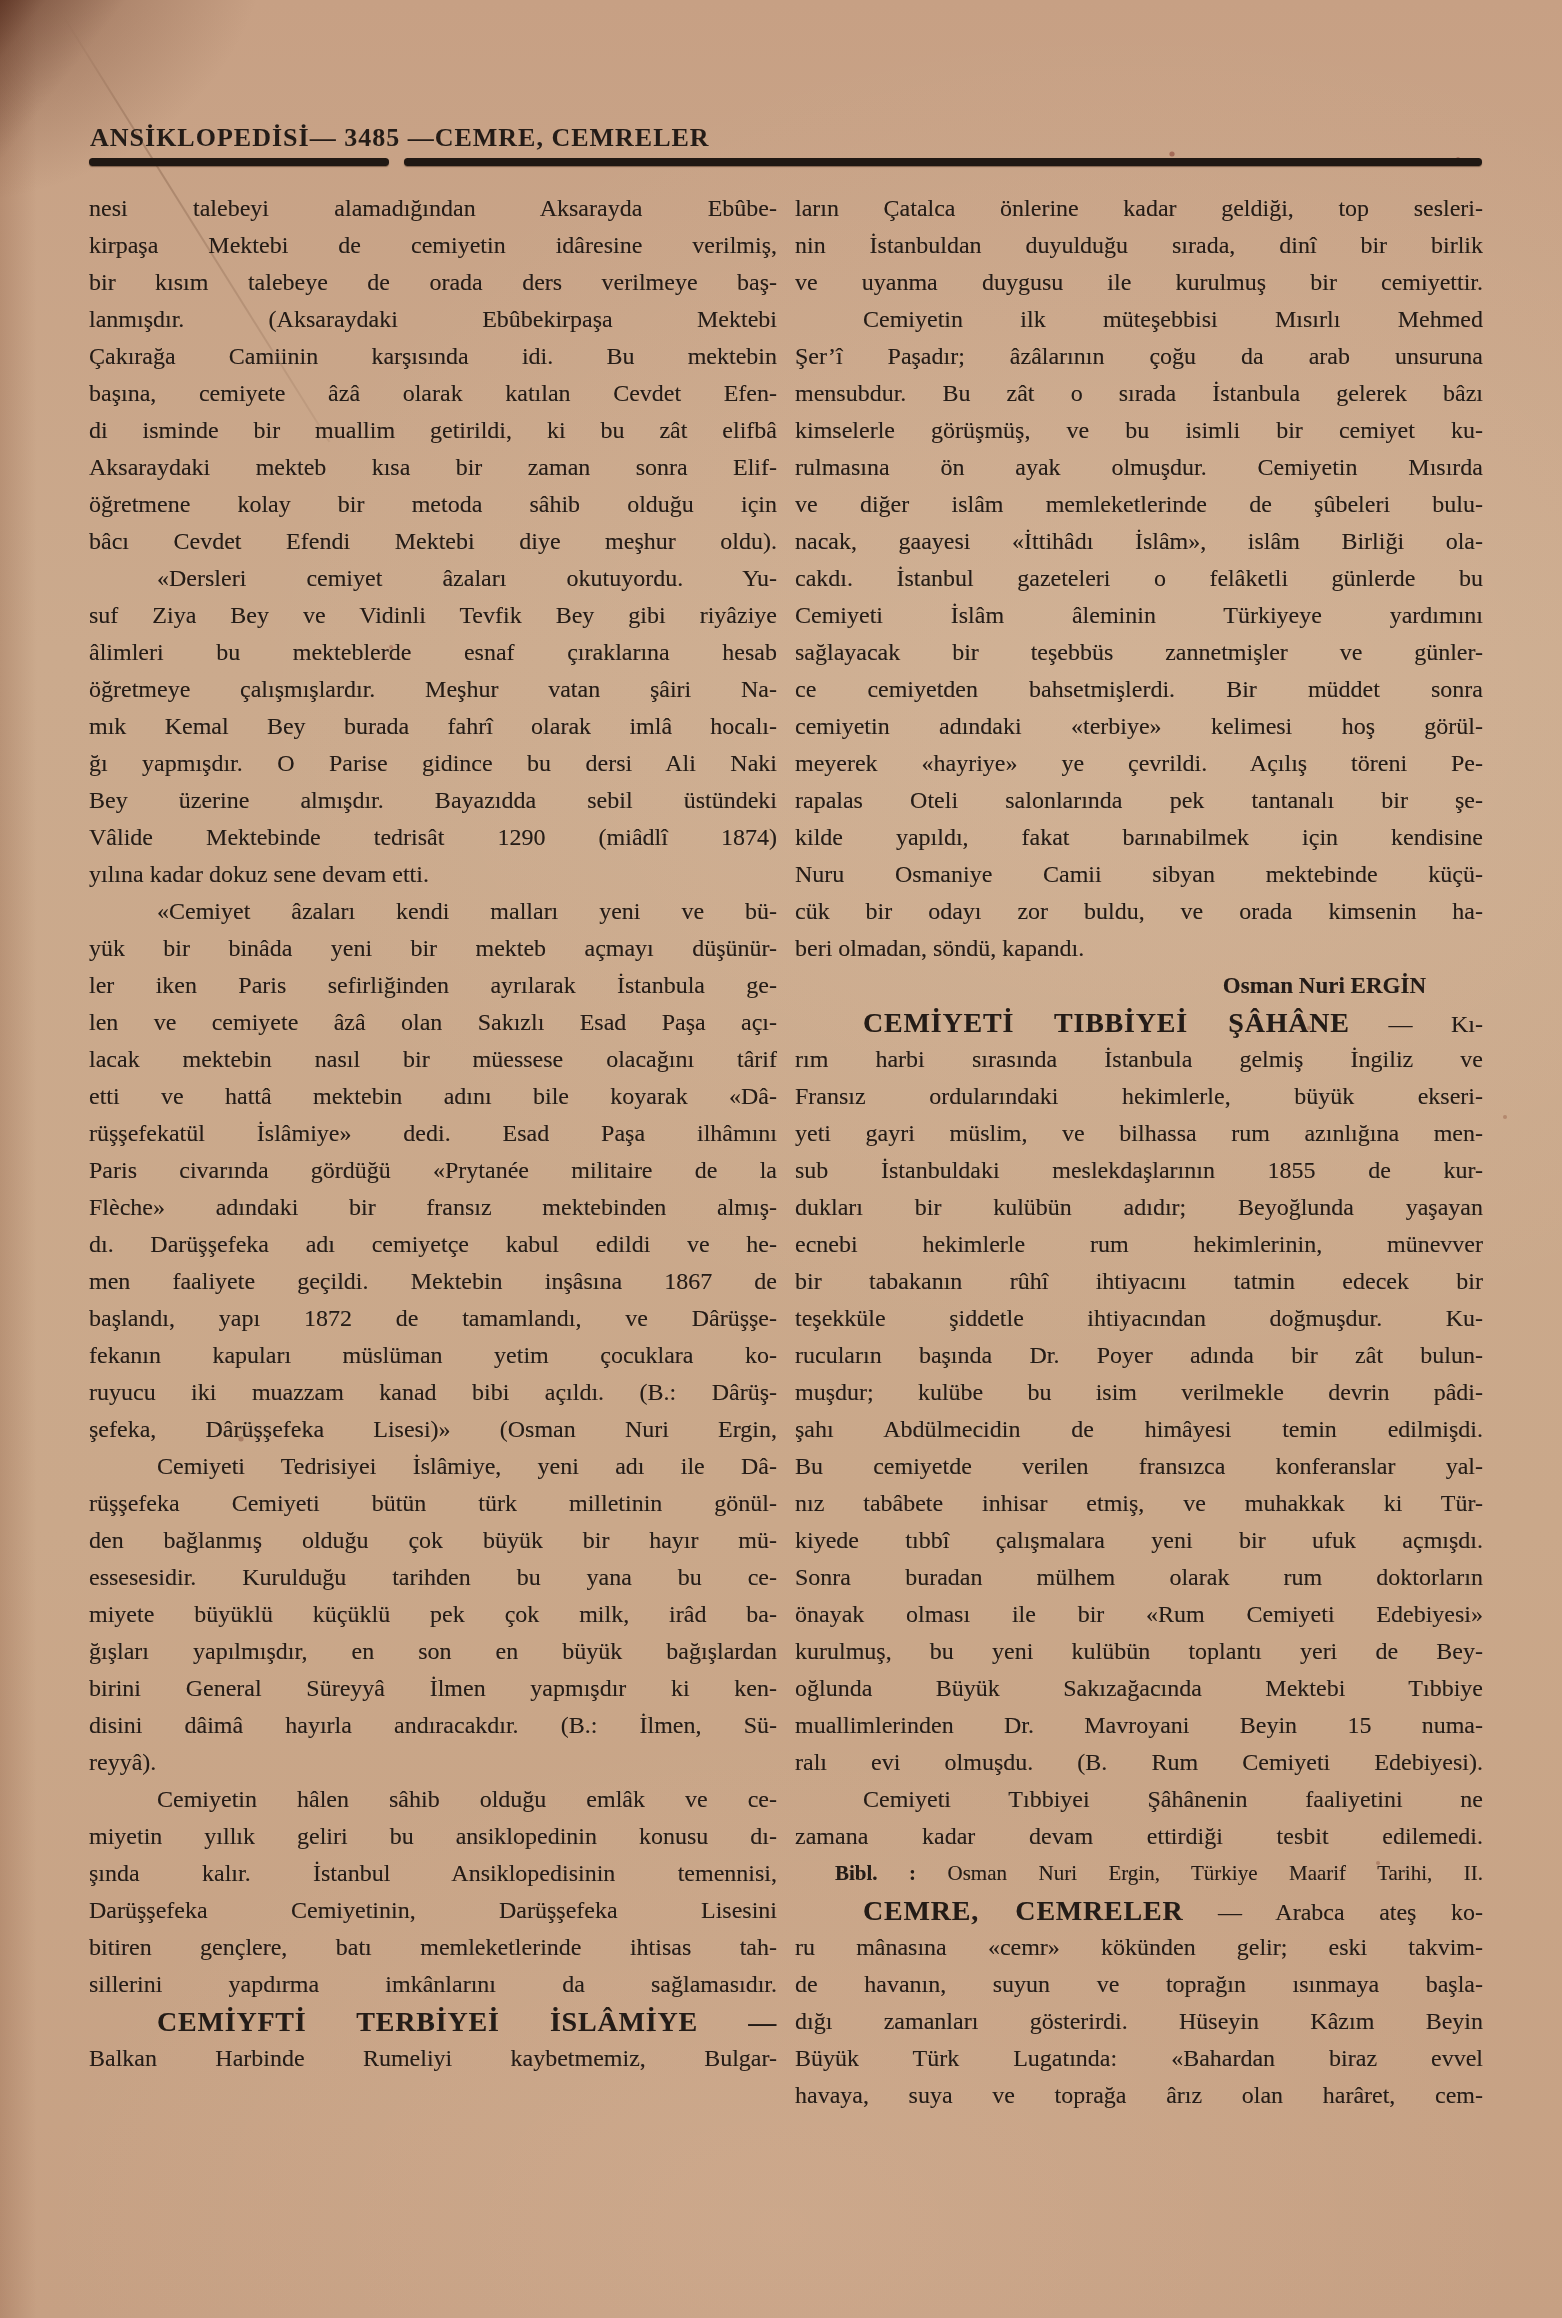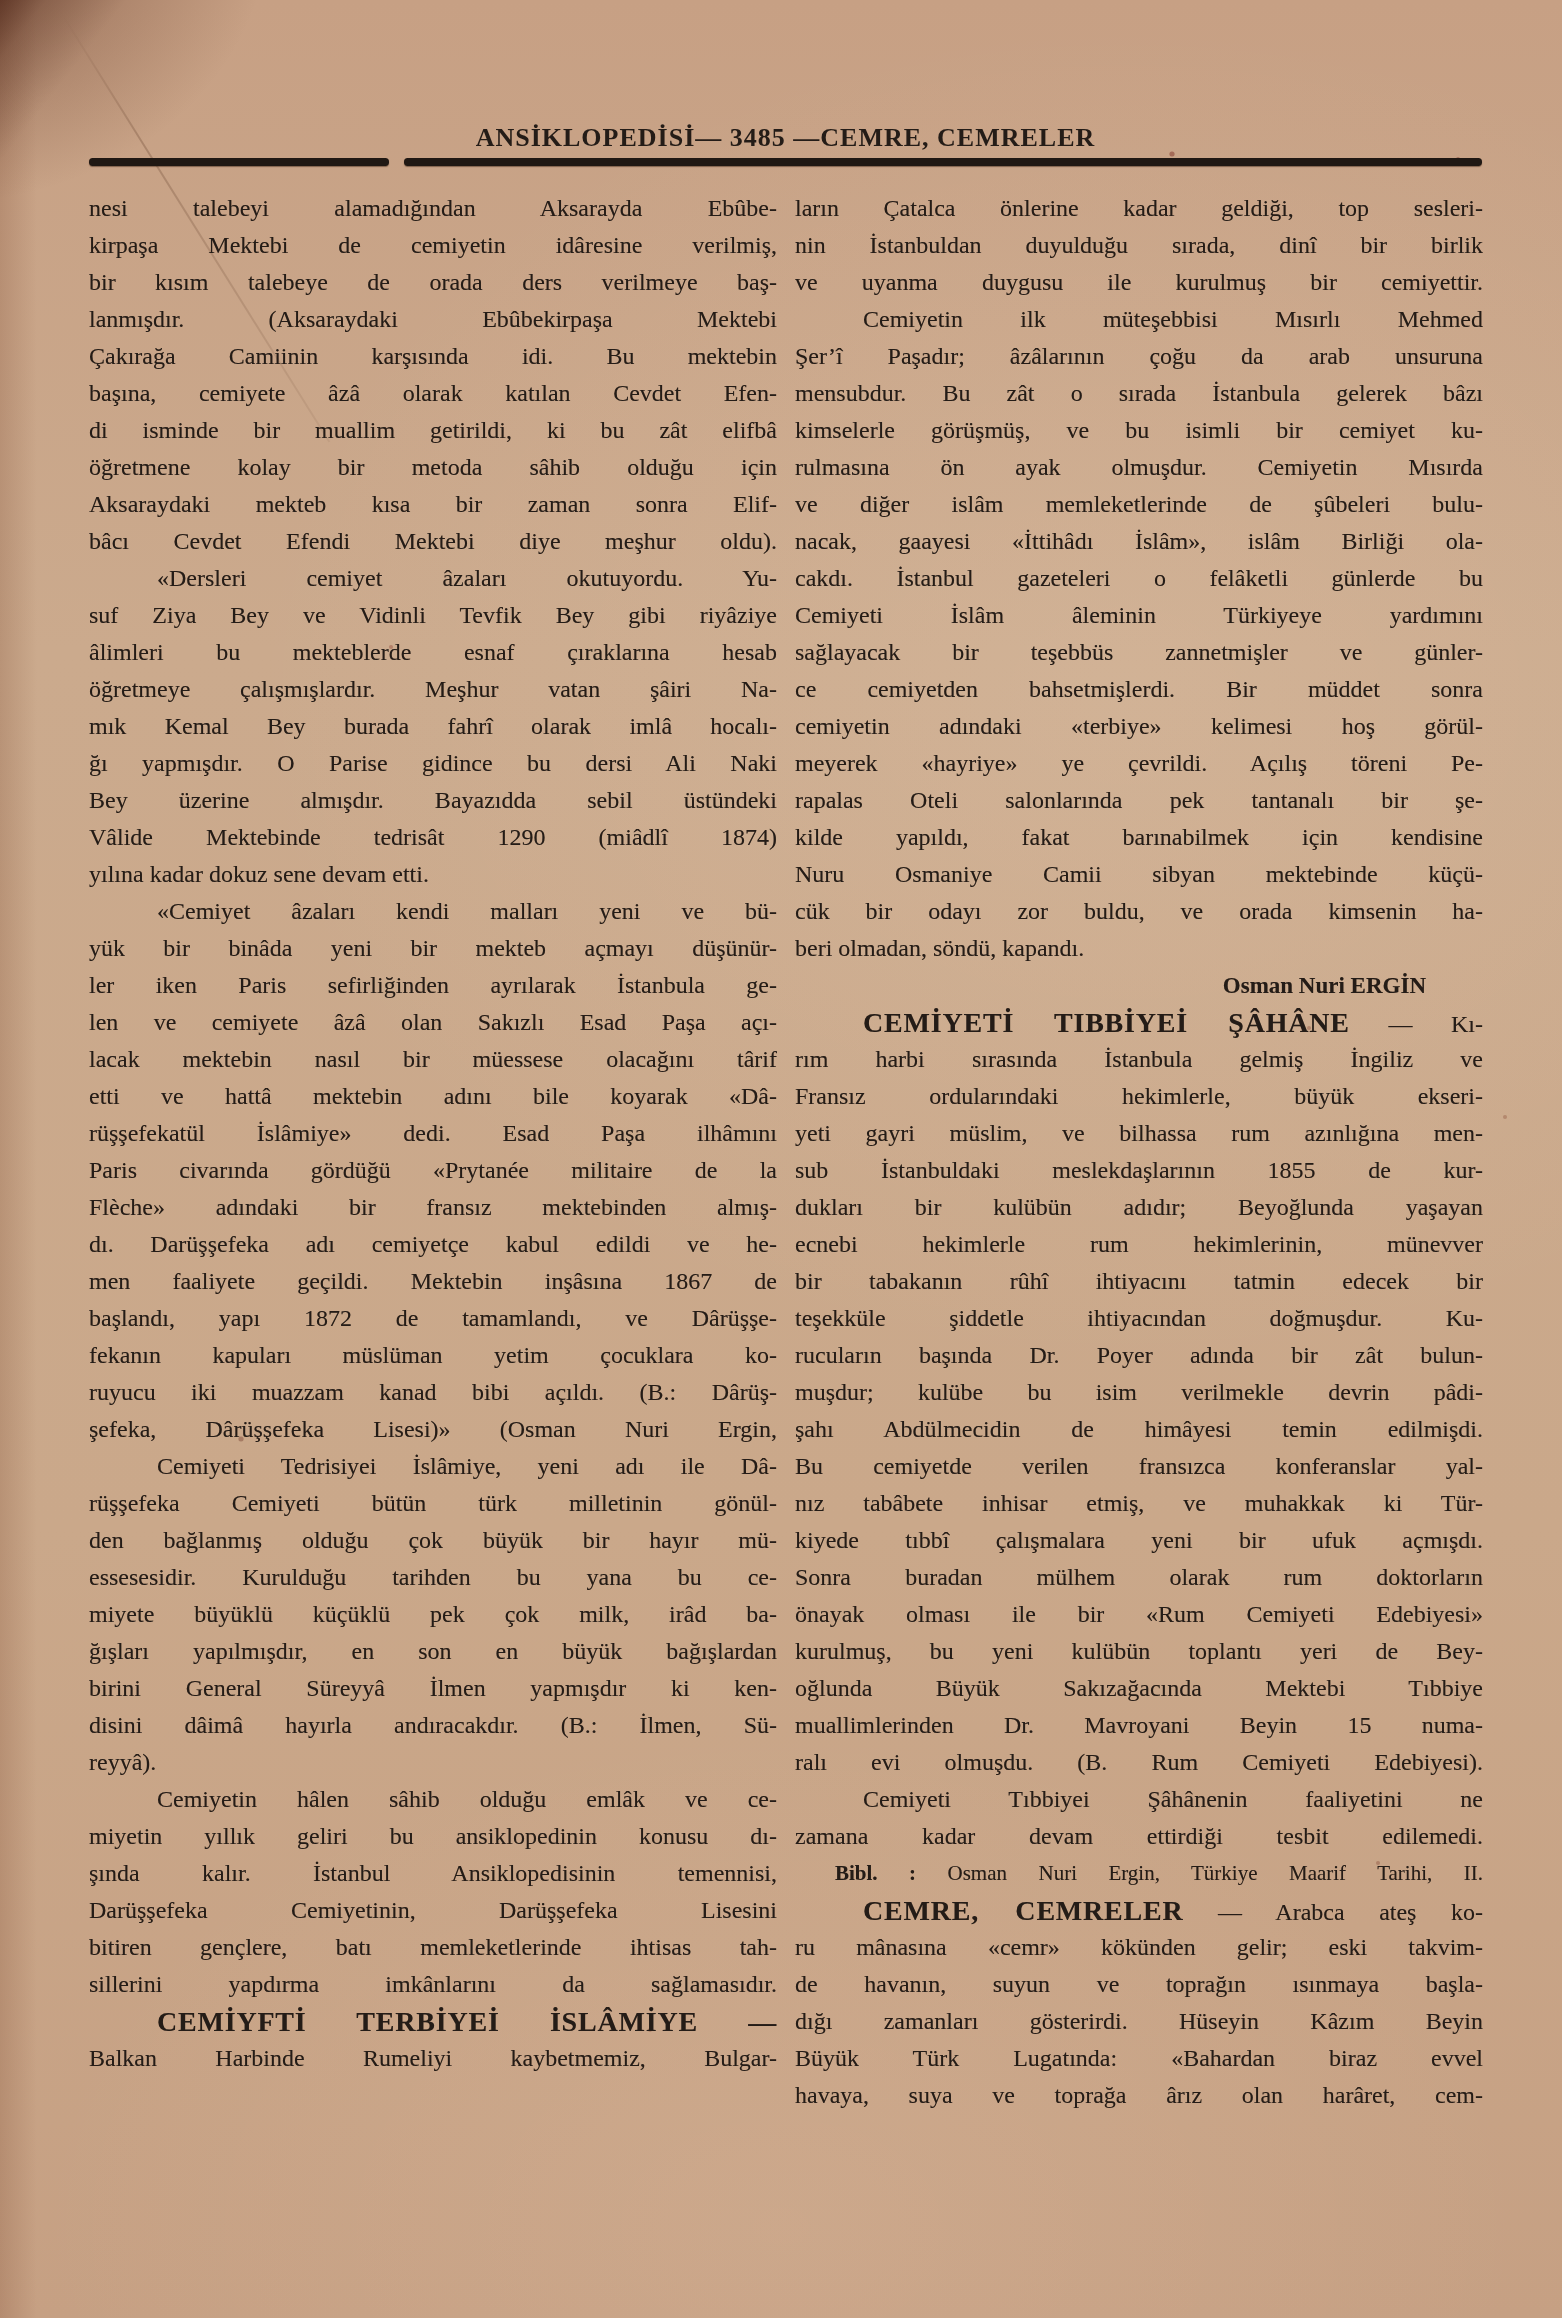--- a/index.html
+++ b/index.html
@@ -28,21 +28,21 @@
       1457px 158px 0 1px rgba(110,40,30,0.40),
       390px 646px 0 1px rgba(130,50,35,0.35),
       1308px 1027px 0 1px rgba(120,45,30,0.30),
       240px 1438px 0 1.6px rgba(100,40,28,0.35),
       1504px 1116px 0 1px rgba(120,45,30,0.28),
       649px 2029px 0 1px rgba(120,50,35,0.30),
       1377px 1862px 0 1px rgba(115,45,30,0.30);
   }
   .running-head{
     position:absolute;left:90px;right:81px;top:123px;
-    display:flex;justify-content:center;align-items:baseline;
+    display:flex;justify-content:flex-start;align-items:baseline;
     font-weight:bold;font-size:26px;letter-spacing:1px;
   }
   .rule{
     position:absolute;left:89px;right:80px;top:158px;
     display:flex;gap:14.7px;height:7.9px;
   }
   .rule .seg{background:#201813;height:100%;border-radius:3.7px;box-shadow:0 1px 1px rgba(60,35,20,.5);}
   .rule .seg1{width:300px;}
   .rule .seg2{flex:1;}
   .text-area{
@@ -83,22 +83,22 @@
 
   <div class="text-area">
     <div class="col">
         <div class="line">nesi talebeyi alamadığından Aksarayda Ebûbe-</div>
         <div class="line">kirpaşa Mektebi de cemiyetin idâresine verilmiş,</div>
         <div class="line">bir kısım talebeye de orada ders verilmeye baş-</div>
         <div class="line">lanmışdır. (Aksaraydaki Ebûbekirpaşa Mektebi</div>
         <div class="line">Çakırağa Camiinin karşısında idi. Bu mektebin</div>
         <div class="line">başına, cemiyete âzâ olarak katılan Cevdet Efen-</div>
         <div class="line">di isminde bir muallim getirildi, ki bu zât elifbâ</div>
+        <div class="line">Aksaraydaki mekteb kısa bir zaman sonra Elif-</div>
         <div class="line">öğretmene kolay bir metoda sâhib olduğu için</div>
-        <div class="line">Aksaraydaki mekteb kısa bir zaman sonra Elif-</div>
         <div class="line">bâcı Cevdet Efendi Mektebi diye meşhur oldu).</div>
         <div class="line ind">«Dersleri cemiyet âzaları okutuyordu. Yu-</div>
         <div class="line">suf Ziya Bey ve Vidinli Tevfik Bey gibi riyâziye</div>
         <div class="line">âlimleri bu mekteblerde esnaf çıraklarına hesab</div>
         <div class="line">öğretmeye çalışmışlardır. Meşhur vatan şâiri Na-</div>
         <div class="line">mık Kemal Bey burada fahrî olarak imlâ hocalı-</div>
         <div class="line">ğı yapmışdır. O Parise gidince bu dersi Ali Naki</div>
         <div class="line">Bey üzerine almışdır. Bayazıdda sebil üstündeki</div>
         <div class="line">Vâlide Mektebinde tedrisât 1290 (miâdlî 1874)</div>
         <div class="line no-j">yılına kadar dokuz sene devam etti.</div>

